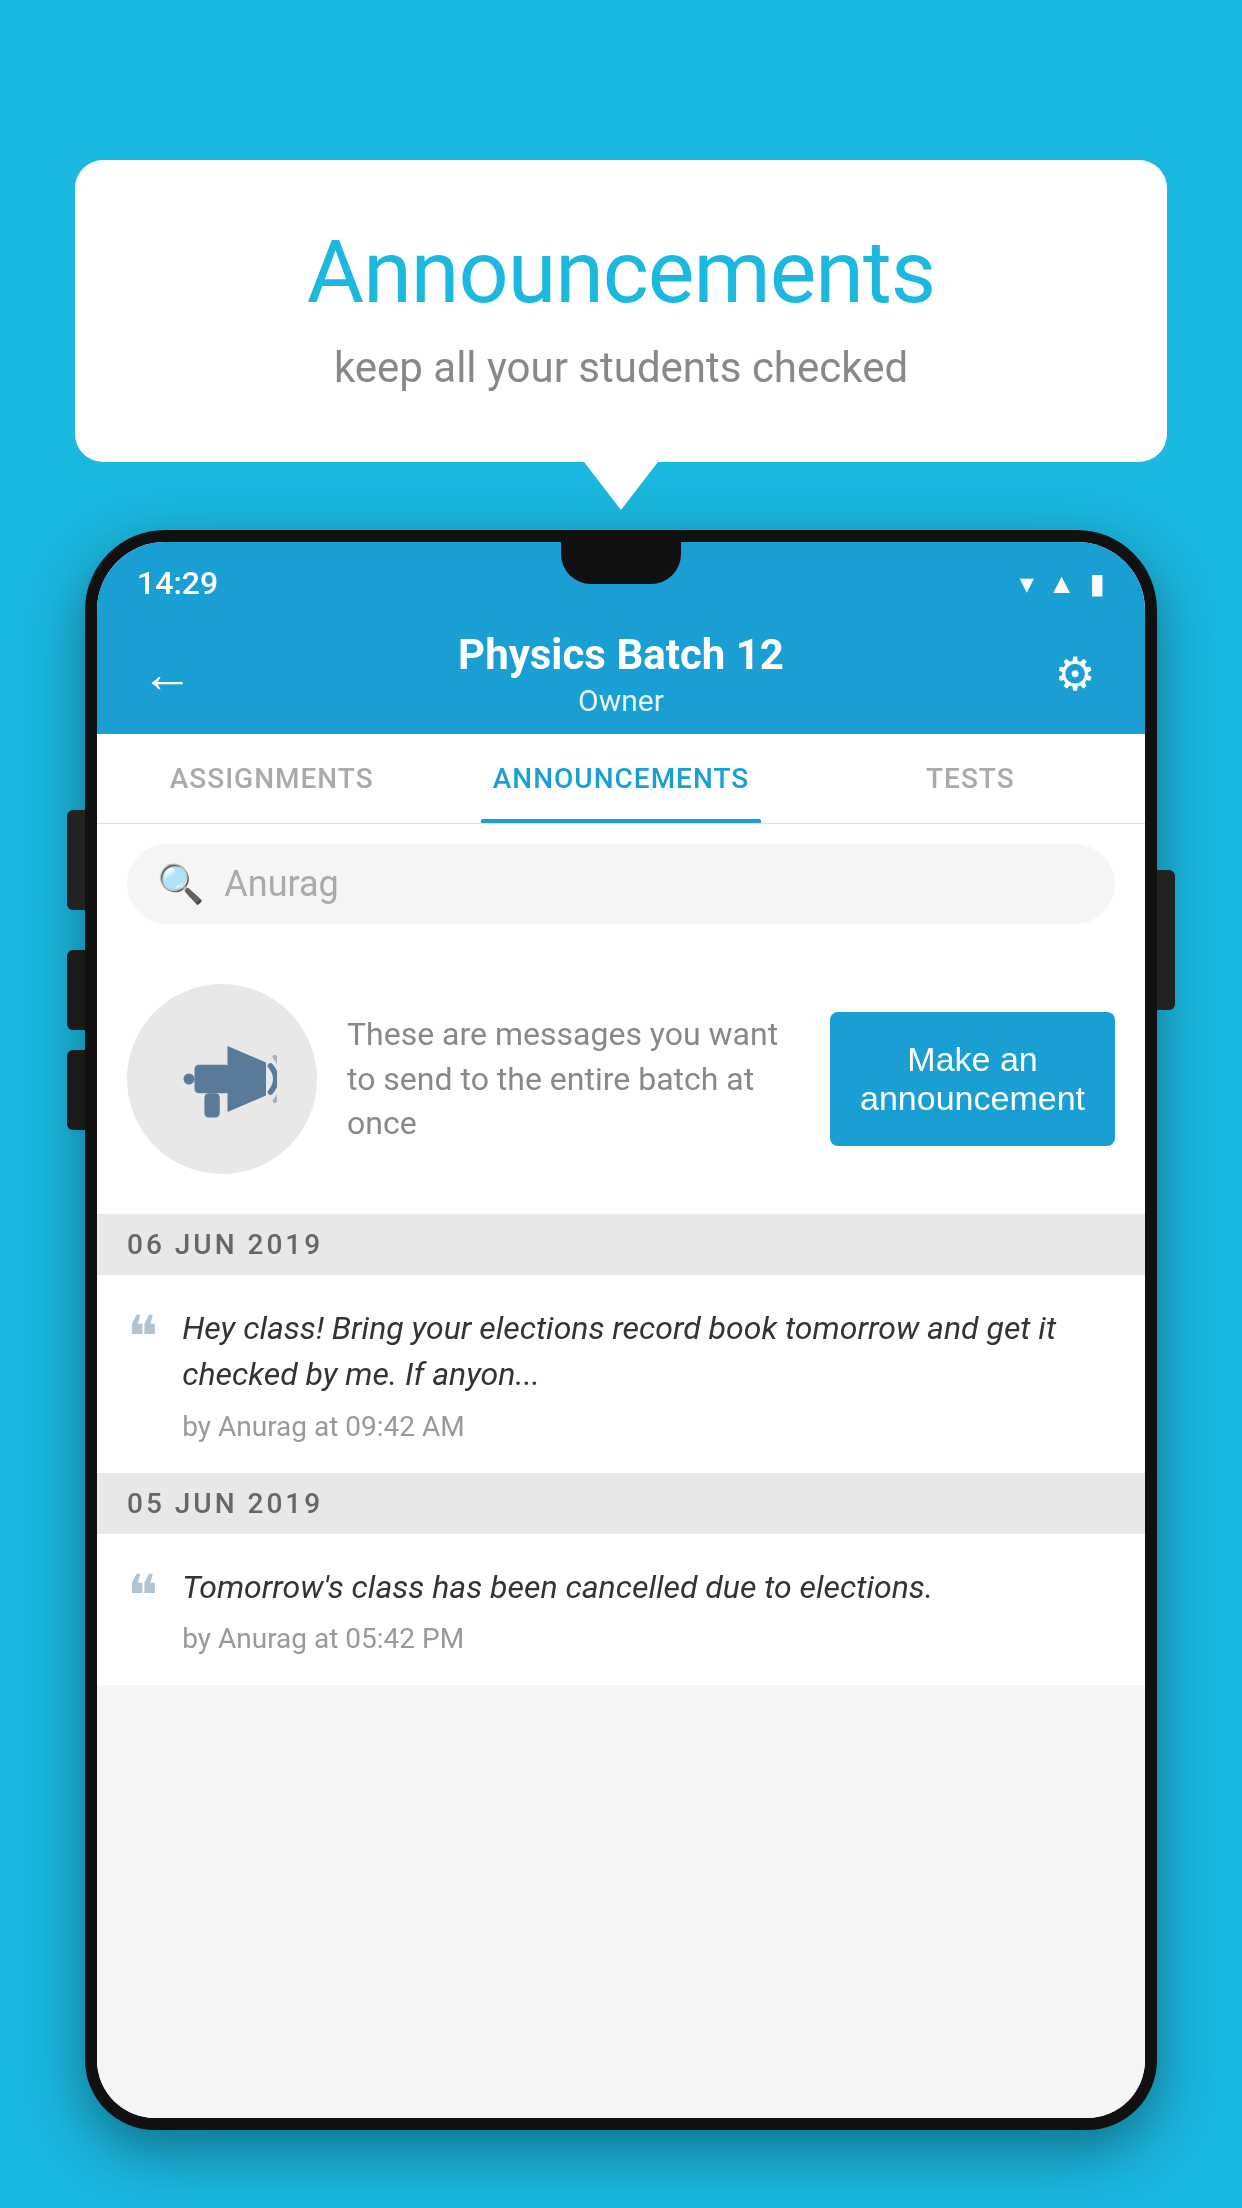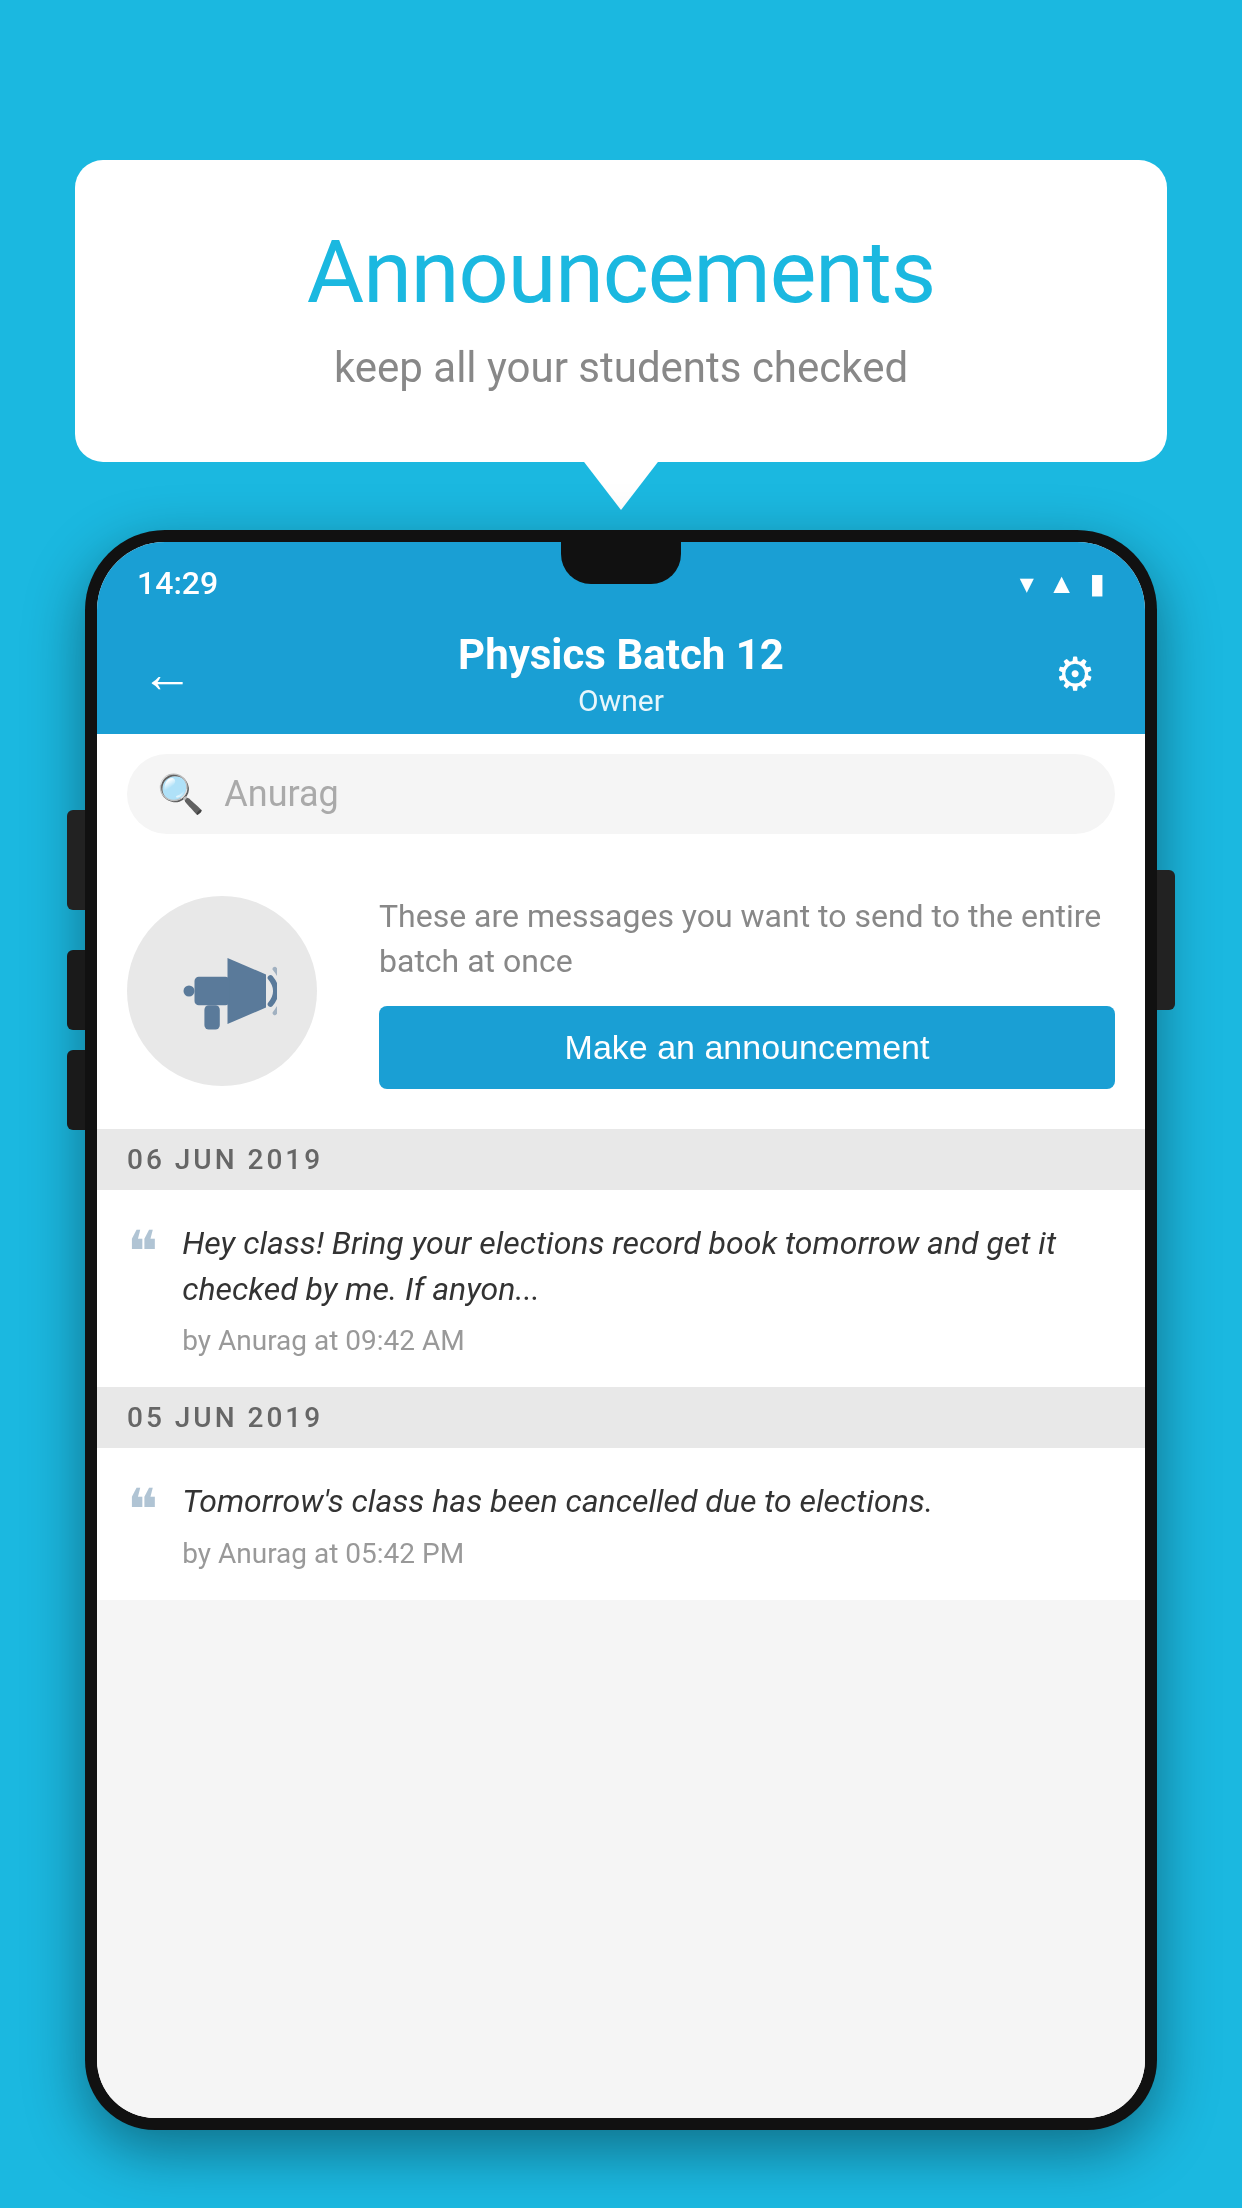--- a/index.html
+++ b/index.html
@@ -292,23 +292,22 @@
       border-radius: 50%;
       background: #e8e8e8;
       flex-shrink: 0;
       display: flex;
       align-items: center;
       justify-content: center;
     }
 
     .promo-content {
       display: flex;
-      flex-direction: column;
+      flex-direction: row;
       gap: 22px;
-      margin-left: 32px;
     }
 
     .promo-text {
       color: #888;
       font-size: 32px;
       line-height: 1.4;
     }
 
     .make-announcement-btn {
       background: #1a9fd4;
@@ -418,20 +417,31 @@
 
       <div class="app-bar">
         <span class="back-btn">←</span>
         <div class="app-bar-title-group">
           <span class="app-bar-title">Physics Batch 12</span>
           <span class="app-bar-subtitle">Owner</span>
         </div>
         <span class="gear-btn">⚙</span>
       </div>
 
+      <div class="tab-bar">
+        <div class="tab-item">
+          <span>ASSIGNMENTS</span>
+        </div>
+        <div class="tab-item active">
+          <span>ANNOUNCEMENTS</span>
+        </div>
+        <div class="tab-item">
+          <span>TESTS</span>
+        </div>
+      </div>
 
       <div class="content-area">
 
         <div class="search-container">
           <div class="search-bar">
             <span class="search-icon-wrap">🔍</span>
             <span class="search-placeholder">Anurag</span>
           </div>
         </div>
 

